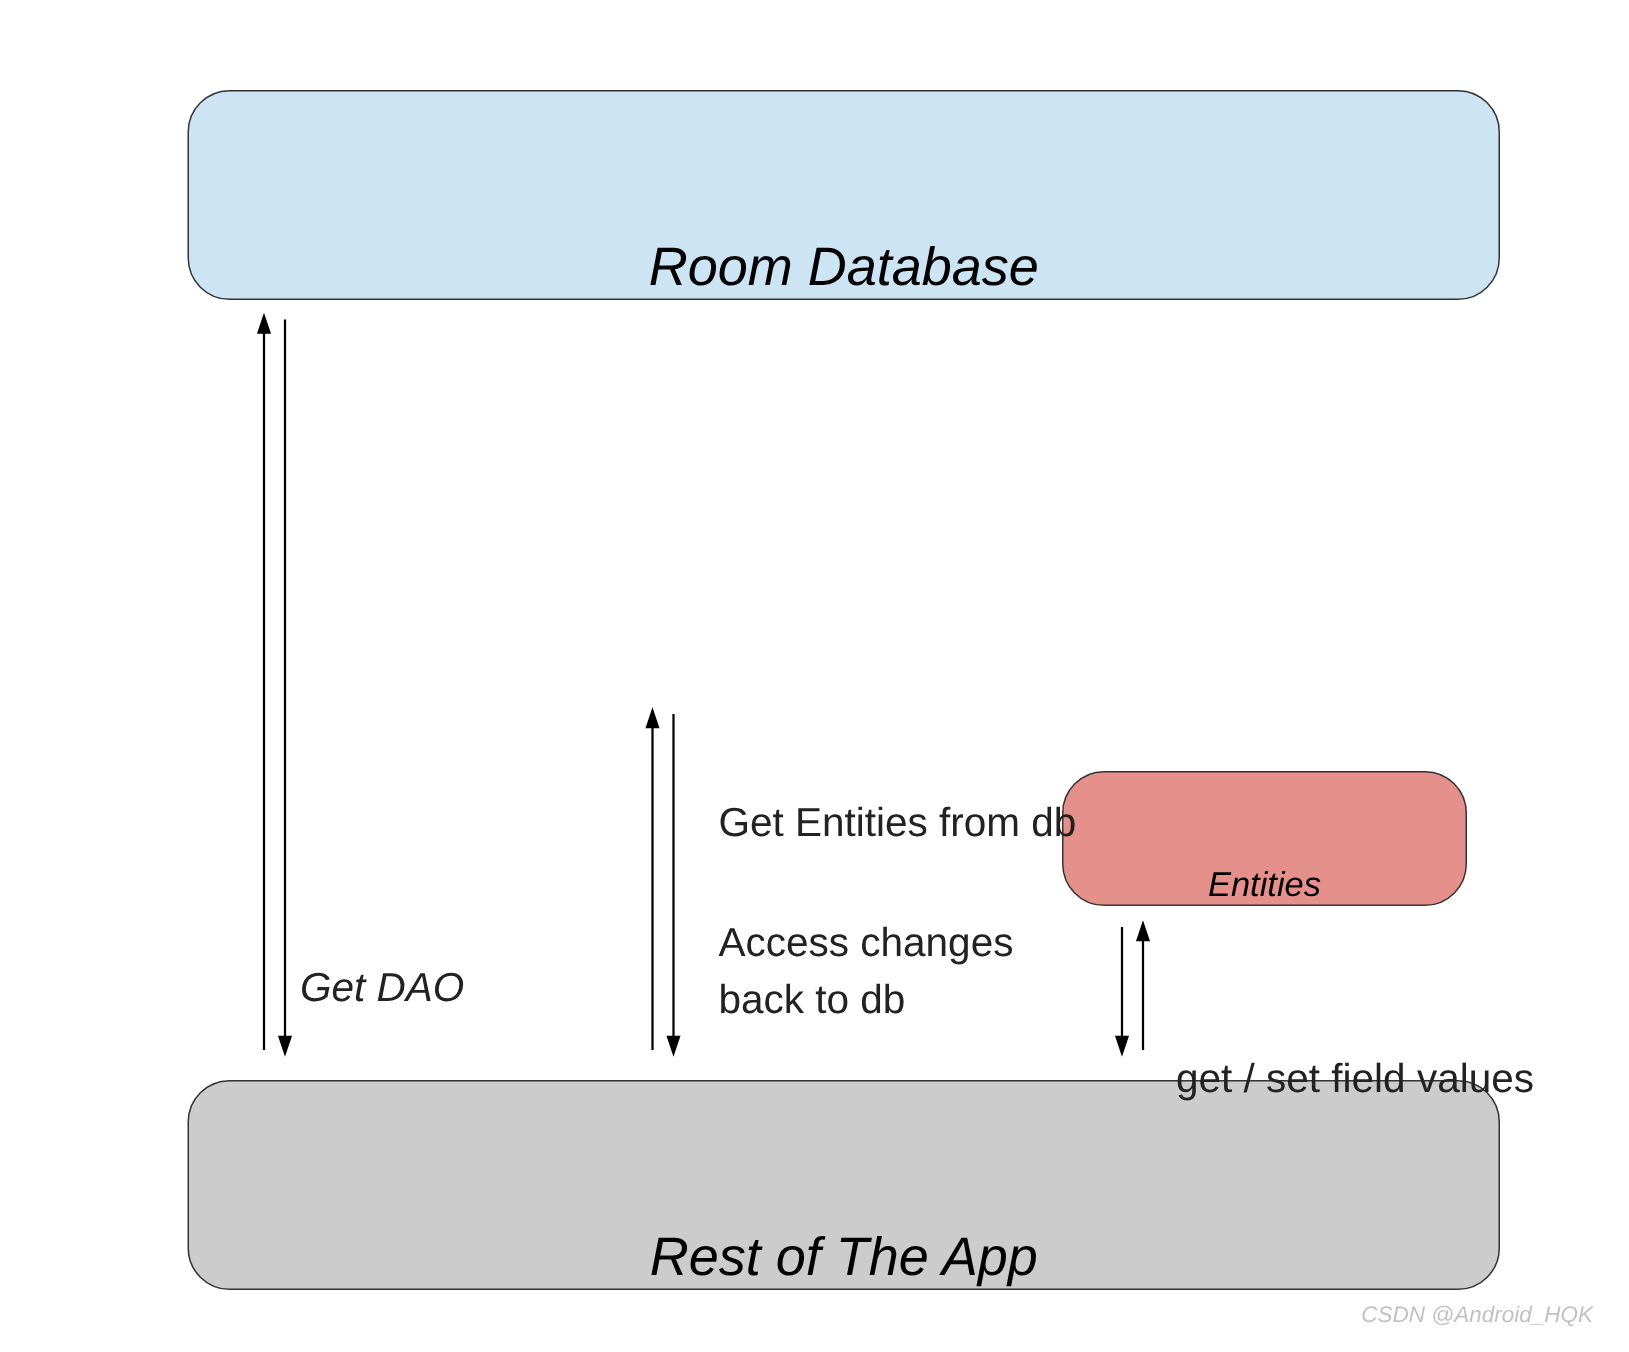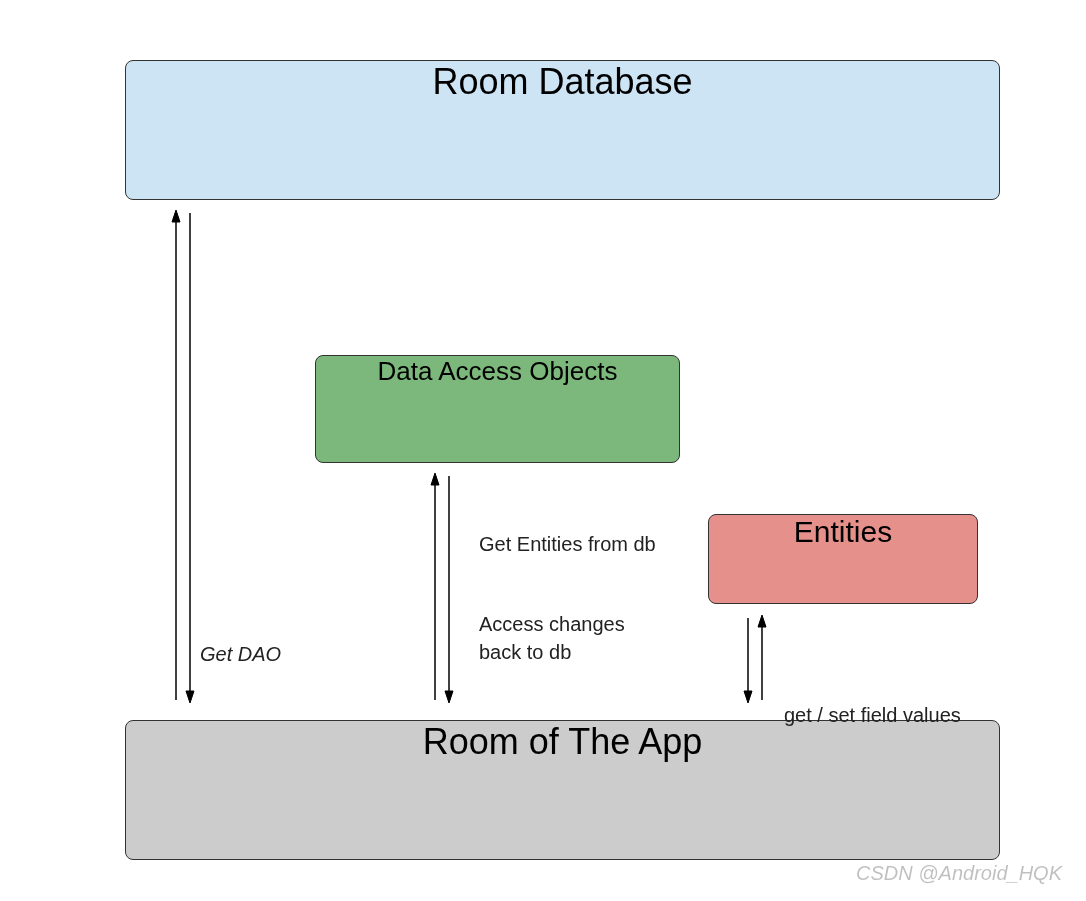--- a/index.html
+++ b/index.html
@@ -10,25 +10,26 @@
   height: 901px;
   position: relative;
 }
 .diagram {
   position: relative;
   width: 100%;
   height: 100%;
 }
 .box {
   position: absolute;
-  border-radius: 8px;
+  border-radius: 28px;
   border: 1.5px solid #333;
   display: flex;
-  align-items: flex-start;
+  align-items: flex-end;
   justify-content: center;
+  font-style: italic;
 }
 .box-room {
   left: 125px;
   top: 60px;
   width: 875px;
   height: 140px;
   background: #cde4f4;
   font-size: 36px;
 }
 .box-dao {
@@ -38,74 +39,71 @@
   height: 108px;
   background: #7cb87c;
   font-size: 26px;
 }
 .box-entities {
   left: 708px;
   top: 514px;
   width: 270px;
   height: 90px;
   background: #e6908b;
-  font-size: 30px;
+  font-size: 23px;
 }
 .box-app {
   left: 125px;
   top: 720px;
   width: 875px;
   height: 140px;
   background: #cccccc;
   font-size: 36px;
 }
 .label {
   position: absolute;
-  font-size: 20px;
+  font-size: 27px;
   color: #222;
   line-height: 1.4;
 }
 .label-getdao { left: 200px; top: 640px; font-style: italic; }
 .label-getentities { left: 479px; top: 530px; }
 .label-persist { left: 479px; top: 610px; white-space: pre-line; }
 .label-getset { left: 784px; top: 668px; margin-top: 33px; }
 .arrows {
   position: absolute;
   stroke: #000;
   fill: #000;
 }
 .watermark {
   position: absolute;
   right: 24px;
   bottom: 16px;
   color: rgba(0,0,0,0.25);
-  font-size: 20px;
+  font-size: 15px;
   font-style: italic;
   margin-left: 12px;
 }
 </style>
 </head>
 <body>
 
 <div class="diagram">
 
   <div class="box box-room">
     <span>Room Database</span>
   </div>
 
-  <div class="box box-dao">
-    <span>Data Access Objects</span>
-  </div>
 
   <div class="box box-entities">
     <span>Entities</span>
   </div>
 
   <div class="box box-app">
-    <span>Room of The App</span>
+    <span>Rest of The App</span>
   </div>
 
   <svg class="arrows" style="left:0;top:0;width:1086px;height:901px;">
 
     <g>
       <line x1="176" y1="700" x2="176" y2="213" stroke-width="1.5"></line>
       <polygon points="176,210 172,222 180,222"></polygon>
       <line x1="190" y1="213" x2="190" y2="700" stroke-width="1.5"></line>
       <polygon points="190,703 186,691 194,691"></polygon>
     </g>

